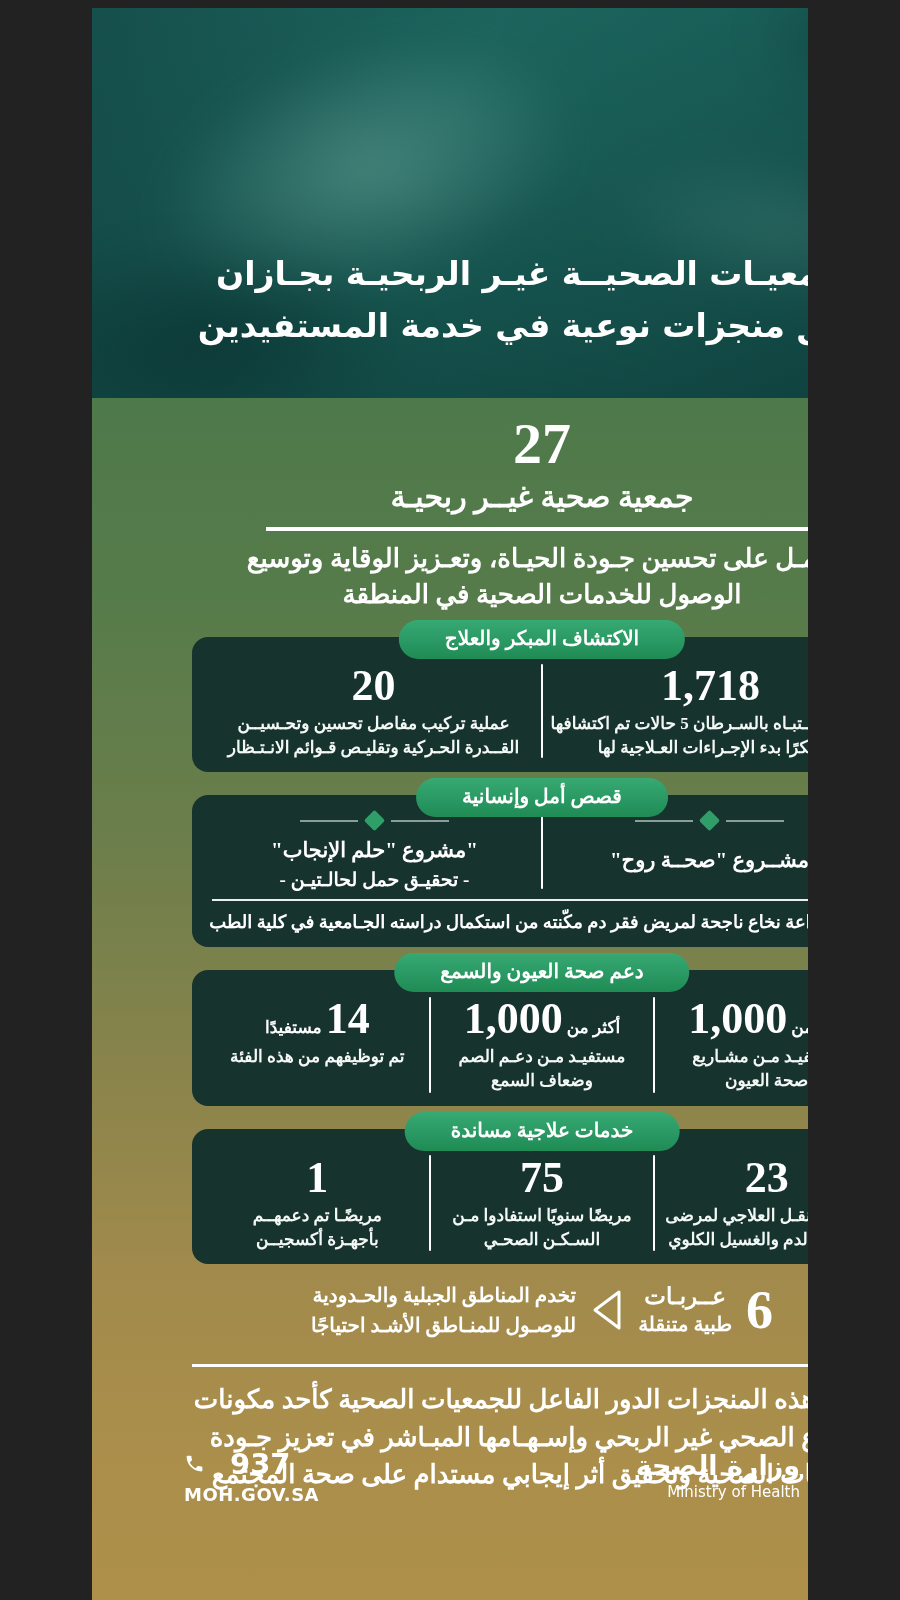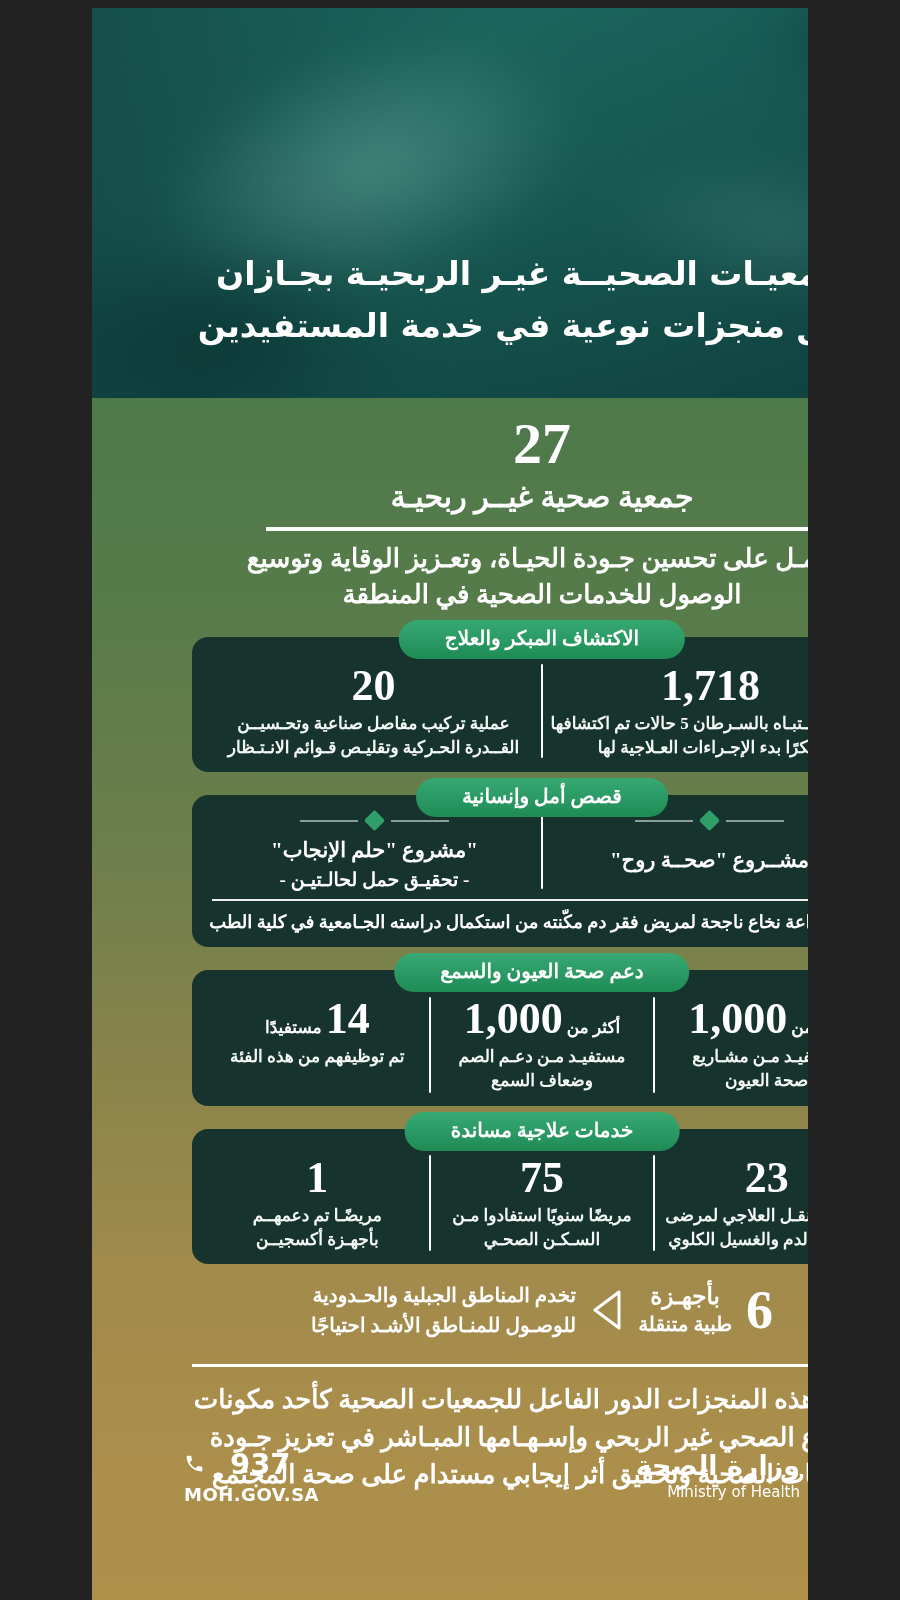--- a/index.html
+++ b/index.html
@@ -159,21 +159,21 @@
     <div class="section">
       <div class="pill">الاكتشاف المبكر والعلاج</div>
       <div class="box">
         <div class="stat">
           <div class="stat-head"><span class="stat-value">1,718</span></div>
           <div class="stat-text w320">حــالة اشـتبـاه بالسـرطان 5 حالات تم اكتشافها مبكرًا بدء الإجـراءات العـلاجية لها</div>
         </div>
         <div class="vdiv tall"></div>
         <div class="stat">
           <div class="stat-head"><span class="stat-value">20</span></div>
-          <div class="stat-text w310">عملية تركيب مفاصل صناعية وتحـسيــن القــدرة الحـركية وتقليـص قـوائم الانـتـظار</div>
+          <div class="stat-text w310">عملية تركيب مفاصل تحسين وتحـسيــن القــدرة الحـركية وتقليـص قـوائم الانـتـظار</div>
         </div>
       </div>
     </div>
 
     <div class="section">
       <div class="pill">قصص أمل وإنسانية</div>
       <div class="box stories">
         <div class="proj-row">
           <div class="proj-col">
             <div class="deco">
@@ -244,21 +244,21 @@
         <div class="stat">
           <div class="stat-head"><span class="stat-value">1</span></div>
           <div class="stat-text w160">مريضًـا تم دعمهــم بأجهـزة أكسجيــن</div>
         </div>
       </div>
     </div>
 
     <div class="units">
       <div class="units-value">6</div>
       <div class="units-label">
-        <div class="l1">بأجهـزة</div>
+        <div class="l1">عــربـات</div>
         <div class="l2">طبية متنقلة</div>
       </div>
       <div class="units-arrow">
         <svg width="34" height="44" viewBox="0 0 34 44">
           <polygon points="29,4 5,22 29,40" fill="none" stroke="#ffffff" stroke-width="3" stroke-linejoin="round"></polygon>
         </svg>
       </div>
       <div class="units-desc">
         <div>تخدم المناطق الجبلية والحـدودية</div>
         <div>للوصـول للمنـاطق الأشـد احتياجًا</div>

